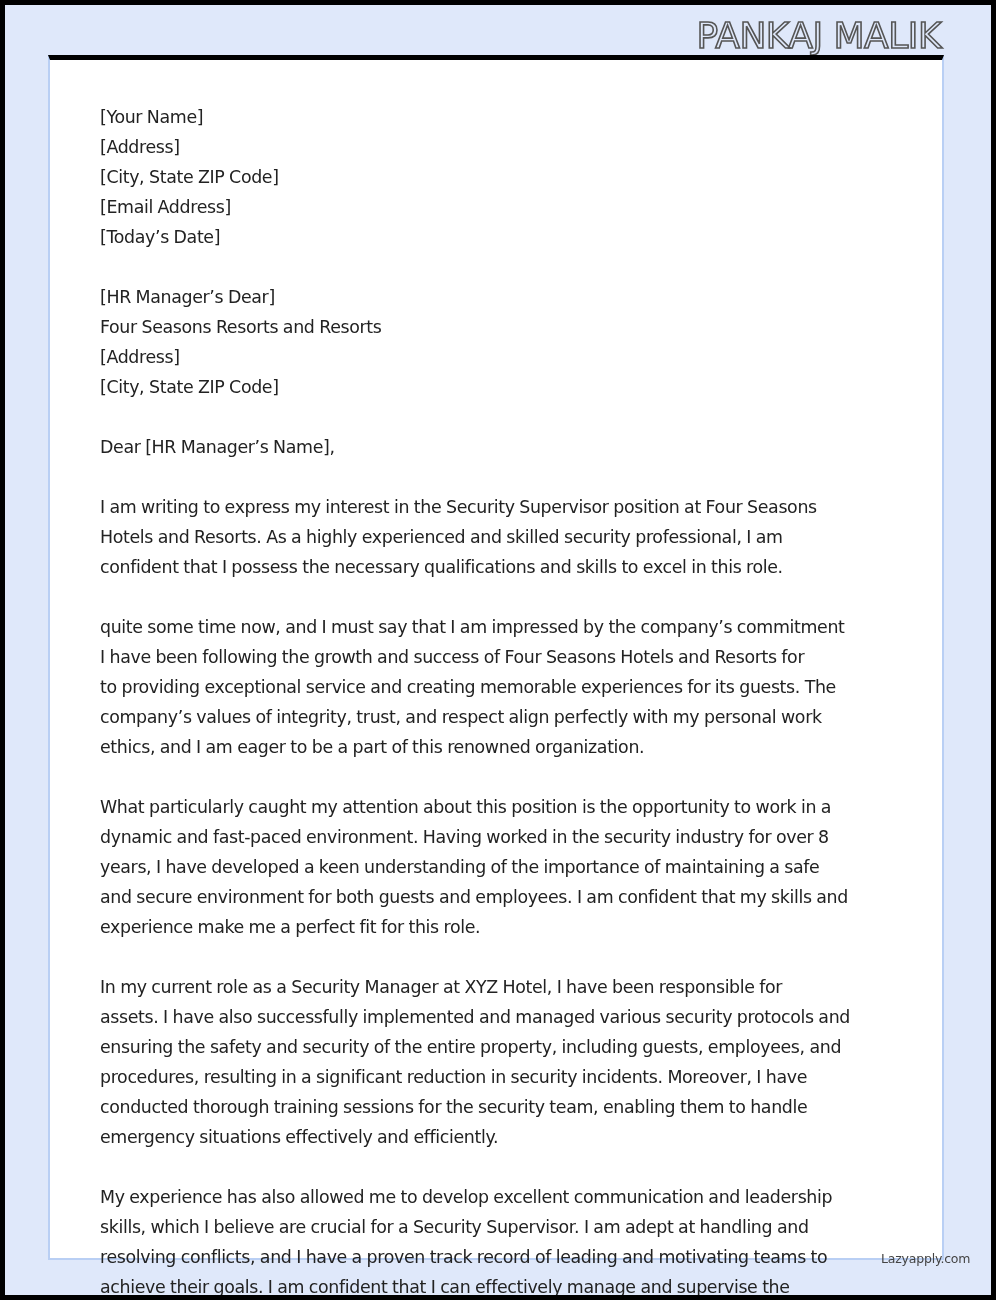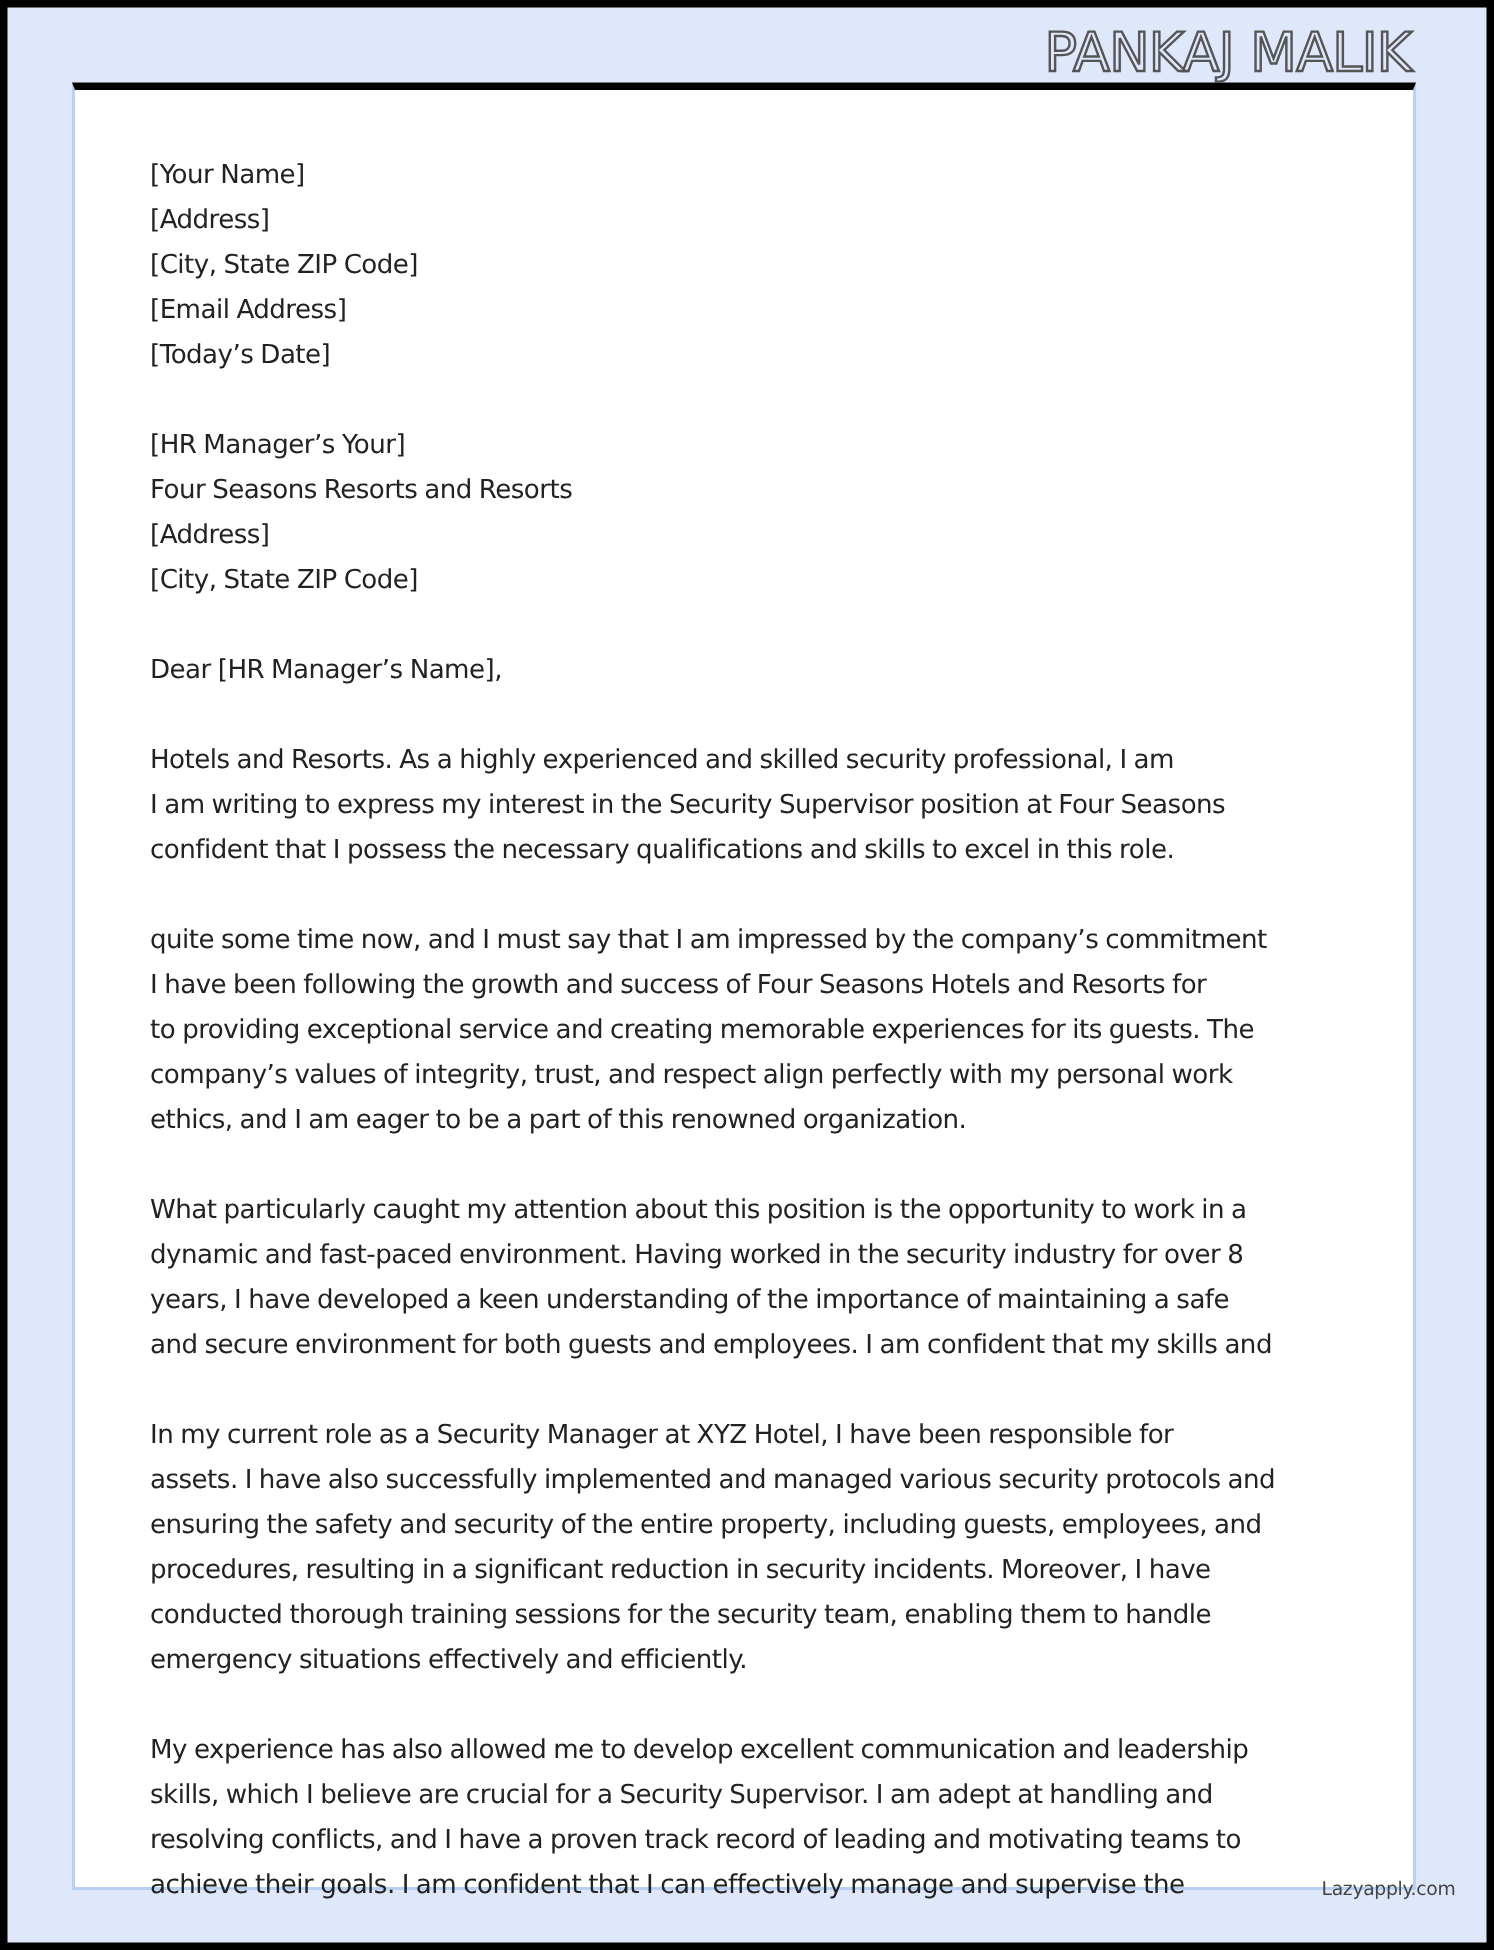--- a/index.html
+++ b/index.html
@@ -94,50 +94,51 @@
   <div class="letter">
     <div>
       <span class="line">[Your Name]</span>
       <span class="line">[Address]</span>
       <span class="line">[City, State ZIP Code]</span>
       <span class="line">[Email Address]</span>
       <span class="line">[Today’s Date]</span>
     </div>
     <span class="blank"></span>
     <div>
-      <span class="line">[HR Manager’s Your]</span>
+      <span class="line">[HR Manager’s Dear]</span>
       <span class="line">Four Seasons Resorts and Resorts</span>
       <span class="line">[Address]</span>
       <span class="line">[City, State ZIP Code]</span>
     </div>
     <span class="blank"></span>
     <span class="line">Dear [HR Manager’s Name],</span>
     <span class="blank"></span>
 
     <div>
+      <span class="line">I am writing to express my interest in the Security Supervisor position at Four Seasons</span>
       <span class="line">Hotels and Resorts. As a highly experienced and skilled security professional, I am</span>
-      <span class="line">I am writing to express my interest in the Security Supervisor position at Four Seasons</span>
       <span class="line">confident that I possess the necessary qualifications and skills to excel in this role.</span>
     </div>
     <span class="blank"></span>
 
     <div>
       <span class="line">quite some time now, and I must say that I am impressed by the company’s commitment</span>
       <span class="line">I have been following the growth and success of Four Seasons Hotels and Resorts for</span>
       <span class="line">to providing exceptional service and creating memorable experiences for its guests. The</span>
       <span class="line">company’s values of integrity, trust, and respect align perfectly with my personal work</span>
       <span class="line">ethics, and I am eager to be a part of this renowned organization.</span>
     </div>
     <span class="blank"></span>
 
     <div>
       <span class="line">What particularly caught my attention about this position is the opportunity to work in a</span>
       <span class="line">dynamic and fast-paced environment. Having worked in the security industry for over 8</span>
       <span class="line">years, I have developed a keen understanding of the importance of maintaining a safe</span>
       <span class="line">and secure environment for both guests and employees. I am confident that my skills and</span>
+      <span class="line">experience make me a perfect fit for this role.</span>
     </div>
     <span class="blank"></span>
 
     <div>
       <span class="line">In my current role as a Security Manager at XYZ Hotel, I have been responsible for</span>
       <span class="line">assets. I have also successfully implemented and managed various security protocols and</span>
       <span class="line">ensuring the safety and security of the entire property, including guests, employees, and</span>
       <span class="line">procedures, resulting in a significant reduction in security incidents. Moreover, I have</span>
       <span class="line">conducted thorough training sessions for the security team, enabling them to handle</span>
       <span class="line">emergency situations effectively and efficiently.</span>

